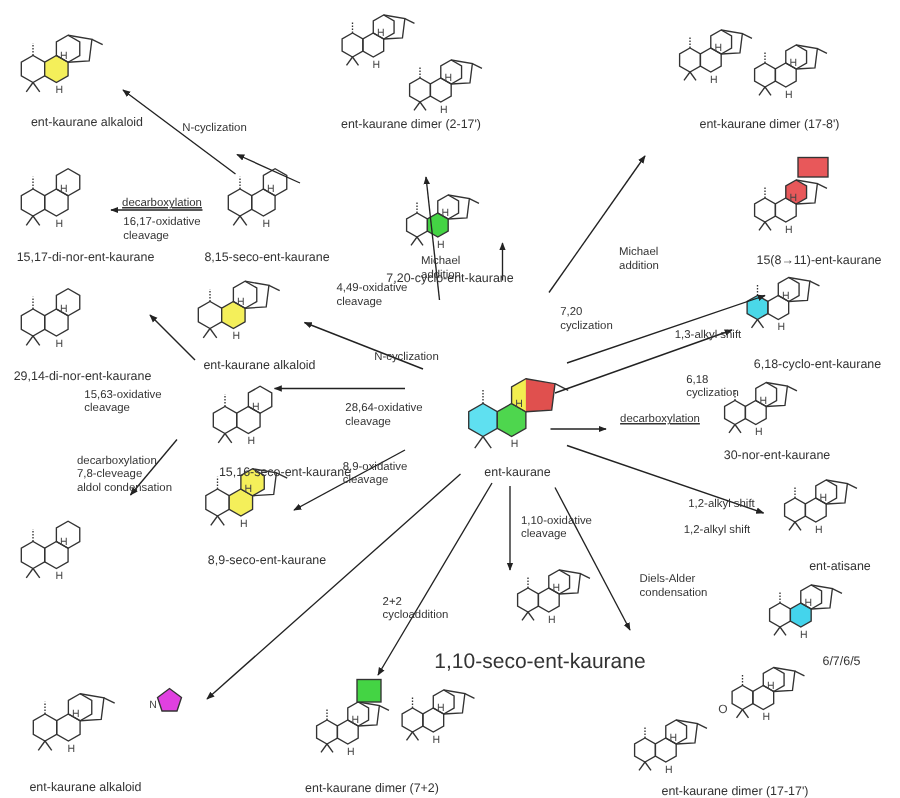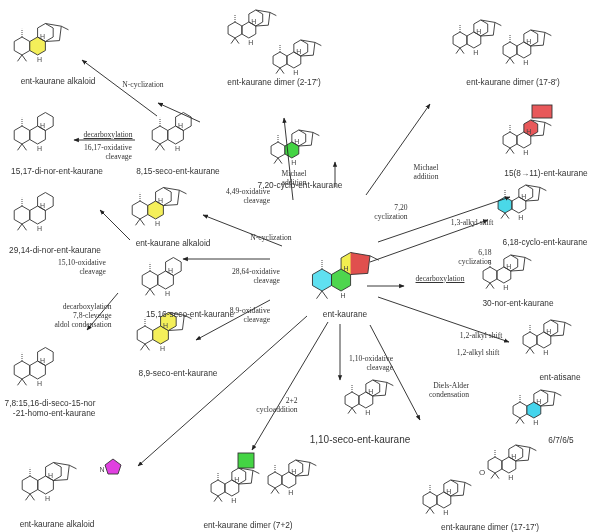--- a/index.html
+++ b/index.html
@@ -1,22 +1,22 @@
 <!DOCTYPE html>
 <html><head>
 <meta charset="utf-8">
 <style>
   html, body { margin: 0; padding: 0; background: #ffffff; }
   body { width: 600px; height: 532px; position: relative; overflow: hidden;
          font-family: "Liberation Sans", sans-serif; color: #222; }
   #stage { position: absolute; left: 0; top: 0; width: 600px; height: 532px; }
-  .lbl { position: absolute; font-size: 8.3px; line-height: 10px; text-align: right;
+  .lbl { position: absolute; font-size: 8.3px; line-height: 10px; text-align: left;
          white-space: pre; color: #333; transform: translateX(-50%); }
-  .rx { position: absolute; font-size: 7.6px; line-height: 9px; text-align: right;
-        white-space: pre; color: #333; transform: translateX(-50%); font-family: Liberation Serif, serif; }
+  .rx { position: absolute; font-size: 7.6px; line-height: 9px; text-align: left;
+        white-space: pre; color: #333; transform: translateX(-50%); }
   .rx.under { text-decoration: underline; }
   svg text { font-family: "Liberation Sans", sans-serif; }
 </style>
 </head>
 <body>
 
 <div id="stage">
   <svg id="svg" width="600" height="532" viewBox="0 0 600 532">
       <defs>
         <marker id="ah" viewBox="0 0 10 10" refX="9" refY="5" markerWidth="6" markerHeight="6" orient="auto">
@@ -347,57 +347,55 @@
   <div class="lbl" style="left:178px;top:166px">8,15-seco-ent-kaurane</div>
   <div class="lbl" style="left:300px;top:180px">7,20-cyclo-ent-kaurane</div>
   <div class="lbl" style="left:546px;top:168px">15(8→11)-ent-kaurane</div>
   <div class="lbl" style="left:55px;top:245px">29,14-di-nor-ent-kaurane</div>
   <div class="lbl" style="left:173px;top:238px">ent-kaurane alkaloid</div>
   <div class="lbl" style="left:545px;top:237px">6,18-cyclo-ent-kaurane</div>
   <div class="lbl" style="left:190px;top:309px">15,16-seco-ent-kaurane</div>
   <div class="lbl" style="left:518px;top:298px">30-nor-ent-kaurane</div>
   <div class="lbl" style="left:178px;top:368px">8,9-seco-ent-kaurane</div>
   <div class="lbl" style="left:560px;top:372px">ent-atisane</div>
-  <div class="lbl" style="left:50px;top:398px">7,8:15,16-di-seco-15-nor
--21-homo-ent-kaurane</div>
-  <div class="lbl" style="left:360px;top:435px;font-size:10px">1,10-seco-ent-kaurane</div>
+  <div class="lbl" style="left:360px;top:435px;font-size:14px">1,10-seco-ent-kaurane</div>
   <div class="lbl" style="left:561px;top:435px">6/7/6/5</div>
   <div class="lbl" style="left:57px;top:519px">ent-kaurane alkaloid</div>
   <div class="lbl" style="left:248px;top:520px">ent-kaurane dimer (7+2)</div>
   <div class="lbl" style="left:490px;top:522px">ent-kaurane dimer (17-17')</div>
   <div class="lbl" style="left:345px;top:309px">ent-kaurane</div>
 
   
   <div class="rx" style="left:143px;top:80px">N-cyclization</div>
   <div class="rx under" style="left:108px;top:130px">decarboxylation</div>
   <div class="rx" style="left:108px;top:143px">16,17-oxidative
 cleavage</div>
   <div class="rx" style="left:248px;top:187px">4,49-oxidative
 cleavage</div>
   <div class="rx" style="left:294px;top:169px">Michael
 addition</div>
   <div class="rx" style="left:391px;top:203px">7,20
 cyclization</div>
   <div class="rx" style="left:426px;top:163px">Michael
 addition</div>
   <div class="rx" style="left:271px;top:233px">N-cyclization</div>
-  <div class="rx" style="left:82px;top:258px">15,10-oxidative
+  <div class="rx" style="left:82px;top:258px">15,63-oxidative
 cleavage</div>
   <div class="rx" style="left:256px;top:267px">28,64-oxidative
 cleavage</div>
   <div class="rx" style="left:83px;top:302px">decarboxylation
 7,8-cleveage
 aldol condensation</div>
   <div class="rx" style="left:250px;top:306px">8,9-oxidative
 cleavage</div>
   <div class="rx" style="left:472px;top:218px">1,3-alkyl shift</div>
   <div class="rx" style="left:475px;top:248px">6,18
 cyclization</div>
   <div class="rx under" style="left:440px;top:274px">decarboxylation</div>
   <div class="rx" style="left:481px;top:331px">1,2-alkyl shift</div>
   <div class="rx" style="left:478px;top:348px">1,2-alkyl shift</div>
-  <div class="rx" style="left:371px;top:354px">1,10-oxidative
+  <div class="rx" style="left:371px;top:342px">1,10-oxidative
 cleavage</div>
   <div class="rx" style="left:449px;top:381px">Diels-Alder
 condensation</div>
   <div class="rx" style="left:277px;top:396px">2+2
 cycloaddition</div>
 </div>
 
 </body></html>

